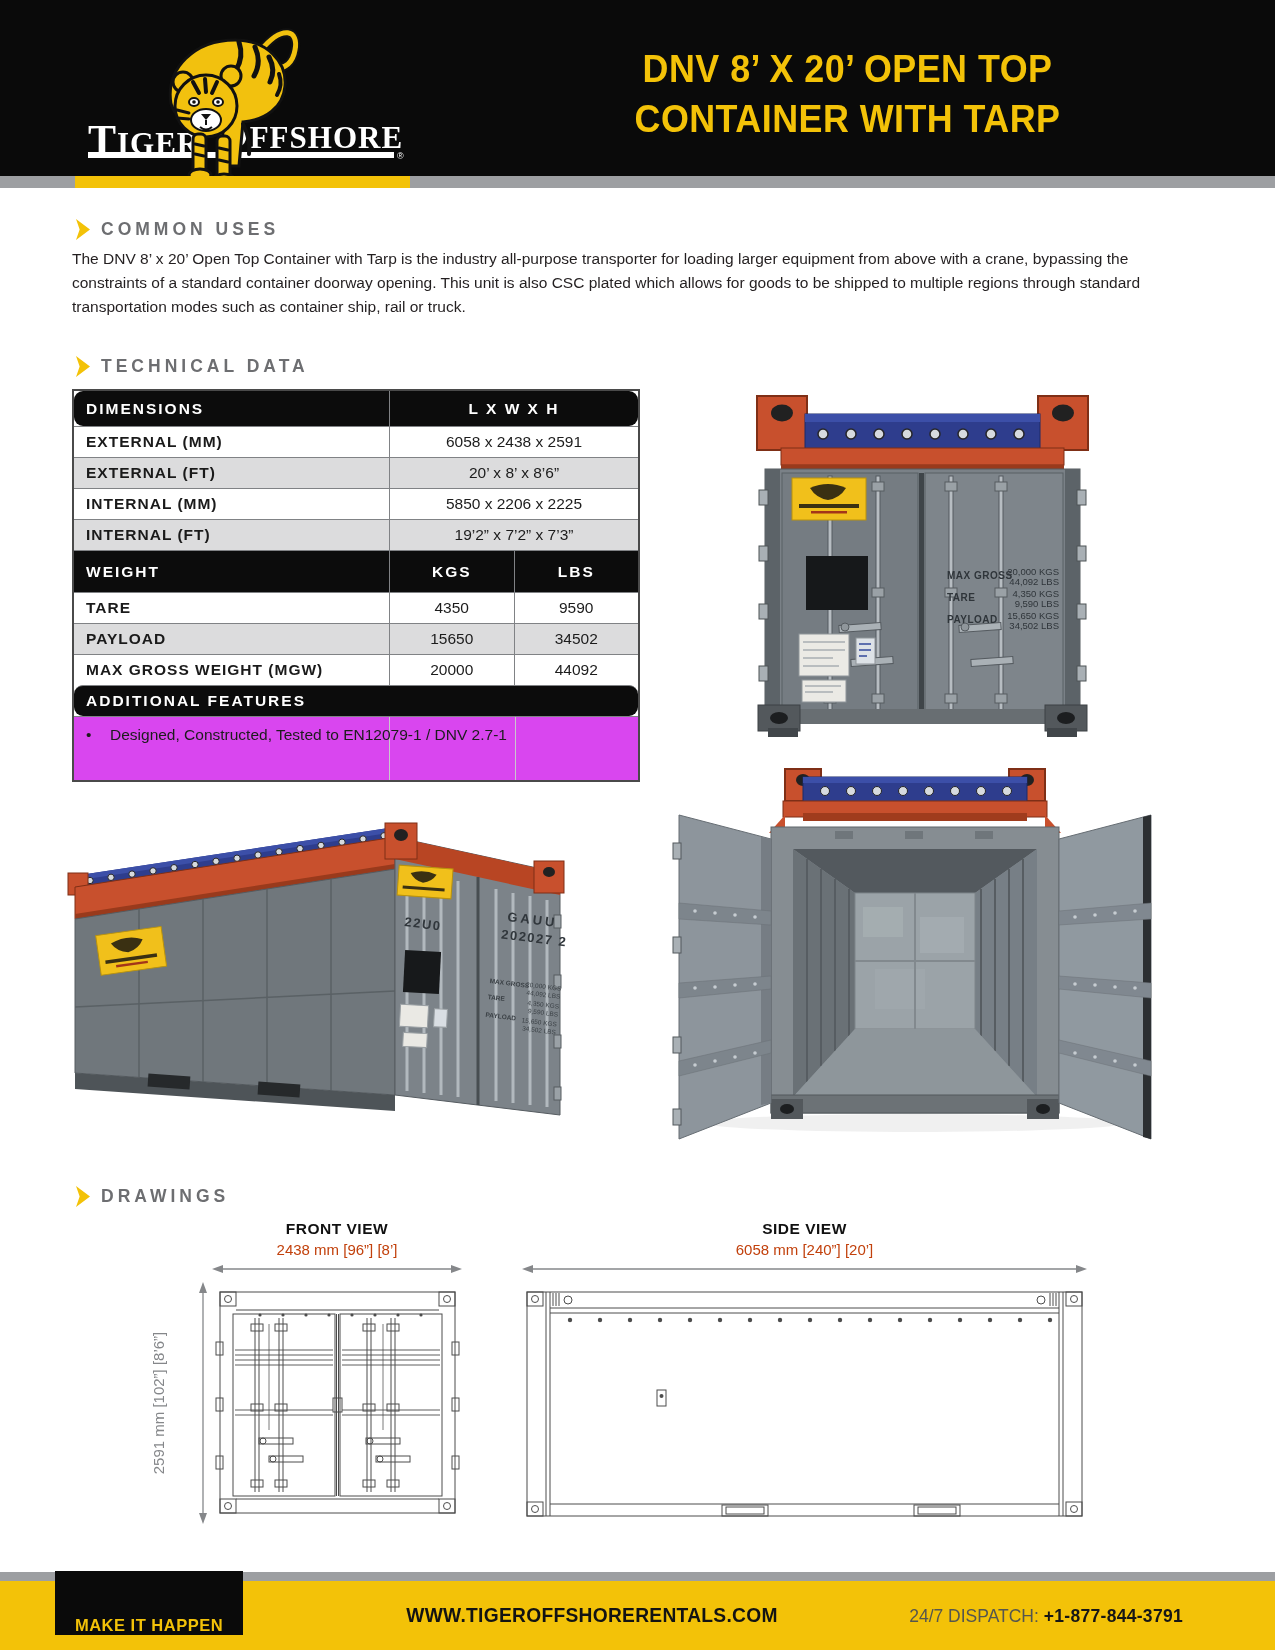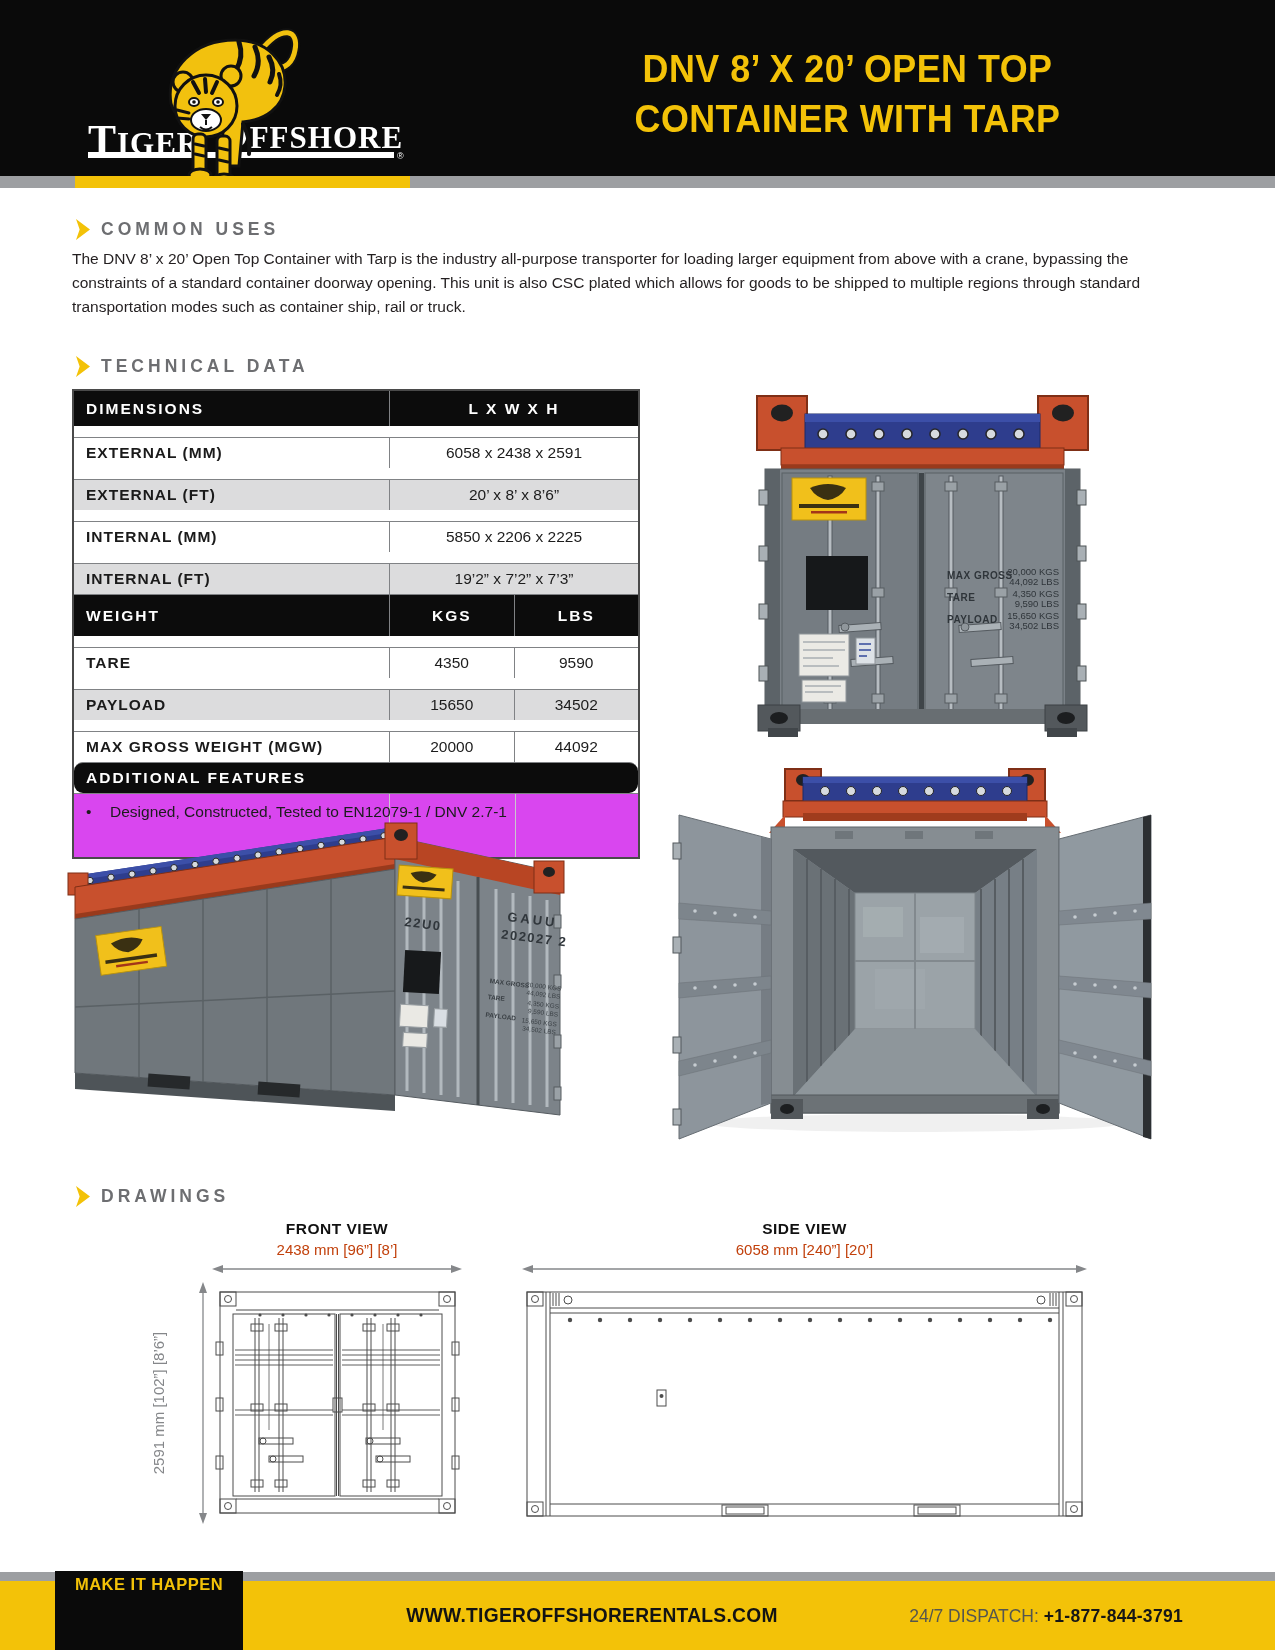--- a/index.html
+++ b/index.html
@@ -38,43 +38,43 @@
   .t-row { display:flex; align-items:stretch; border-top:1px solid #808285; }
   .t-row:first-child { border-top:none; }
   .t-row.black { background:#0c0c0c; color:#fff; }
   .t-row.gray  { background:#dcdcdd; }
   .t-label { width:315px; display:flex; align-items:center; padding-left:12px;
              font-weight:bold; font-size:15.5px; letter-spacing:1px; color:#1a1a1a; }
   .t-row.black .t-label { color:#fff; letter-spacing:2px; }
   .t-val { flex:1; display:flex; align-items:center; justify-content:center;
            font-size:15.5px; color:#1c1c1c; border-left:1px solid #808285; }
   .t-row.black .t-val { color:#fff; font-weight:bold; letter-spacing:2px; }
-  .h35 { height:35px; } .h31 { height:31px;margin-top:11px; } .h34 { height:42px; }
+  .h35 { height:35px;border-radius:9px; } .h31 { height:31px; } .h34 { height:42px; }
   .t-feat-head { height:31px; display:flex; align-items:center; padding-left:12px;
                  background:#0c0c0c; color:#fff; font-weight:bold; font-size:15.5px;
                  letter-spacing:2px; border-top:1px solid #808285;border-radius:9px; }
   .t-feat-row { position:relative; height:64px; border-top:1px solid #808285; background:#d946ef; }
   .t-feat-row .vline { position:absolute; top:0; bottom:0; width:1px; background:#c9c9cb; }
   .t-feat-text { position:absolute; left:12px; top:9px; font-size:15.5px; color:#1c1c1c; }
   .t-feat-text .blt { display:inline-block; width:24px; }
 
   
   .photo { position:absolute; }
 
   
   .dwg-label { position:absolute; text-align:center; font-weight:bold; font-size:15.5px; color:#111; letter-spacing:0.5px; }
   .dwg-dim   { position:absolute; text-align:center; font-size:15px; color:#c2410c; }
   .vdim { position:absolute; left:150px; top:1524px; width:242px; text-align:center;
           transform:rotate(-90deg); transform-origin:0 0; font-size:15px; color:#85878a; }
 
   
   .footer-strip { position:absolute; left:0; top:1572px; width:1275px; height:9px; background:#9d9fa2; }
   .footer-bar { position:absolute; left:0; top:1581px; width:1275px; height:69px; background:#f3c208; }
-  .footer-tag { position:absolute; left:55px; top:1571px; width:188px; height:79px; background:#0a0a0a;
-                display:flex; align-items:flex-start; justify-content:center; }
+  .footer-tag { position:absolute; left:55px; top:1571px; width:188px; height:64px; background:#0a0a0a;
+                display:flex; align-items:flex-end; justify-content:center; }
   .footer-tag span { color:#f3c208; font-weight:bold; font-size:16.5px; letter-spacing:0.5px; padding-top:4px; }
   .footer-site { position:absolute; left:332px; top:1604px; width:520px; text-align:center;
                  font-size:20px; font-weight:bold; color:#131313; letter-spacing:0.3px;
                  transform:scaleX(0.96); }
   .footer-dispatch { position:absolute; right:92px; top:1606px; font-size:17.5px; white-space:nowrap; }
   .footer-dispatch .lbl { color:#55564f; }
   .footer-dispatch .ph { color:#161616; font-weight:bold; letter-spacing:0.3px;margin-top:48px; }
 
   svg text { font-family:"Liberation Sans", sans-serif; }
 </style>

